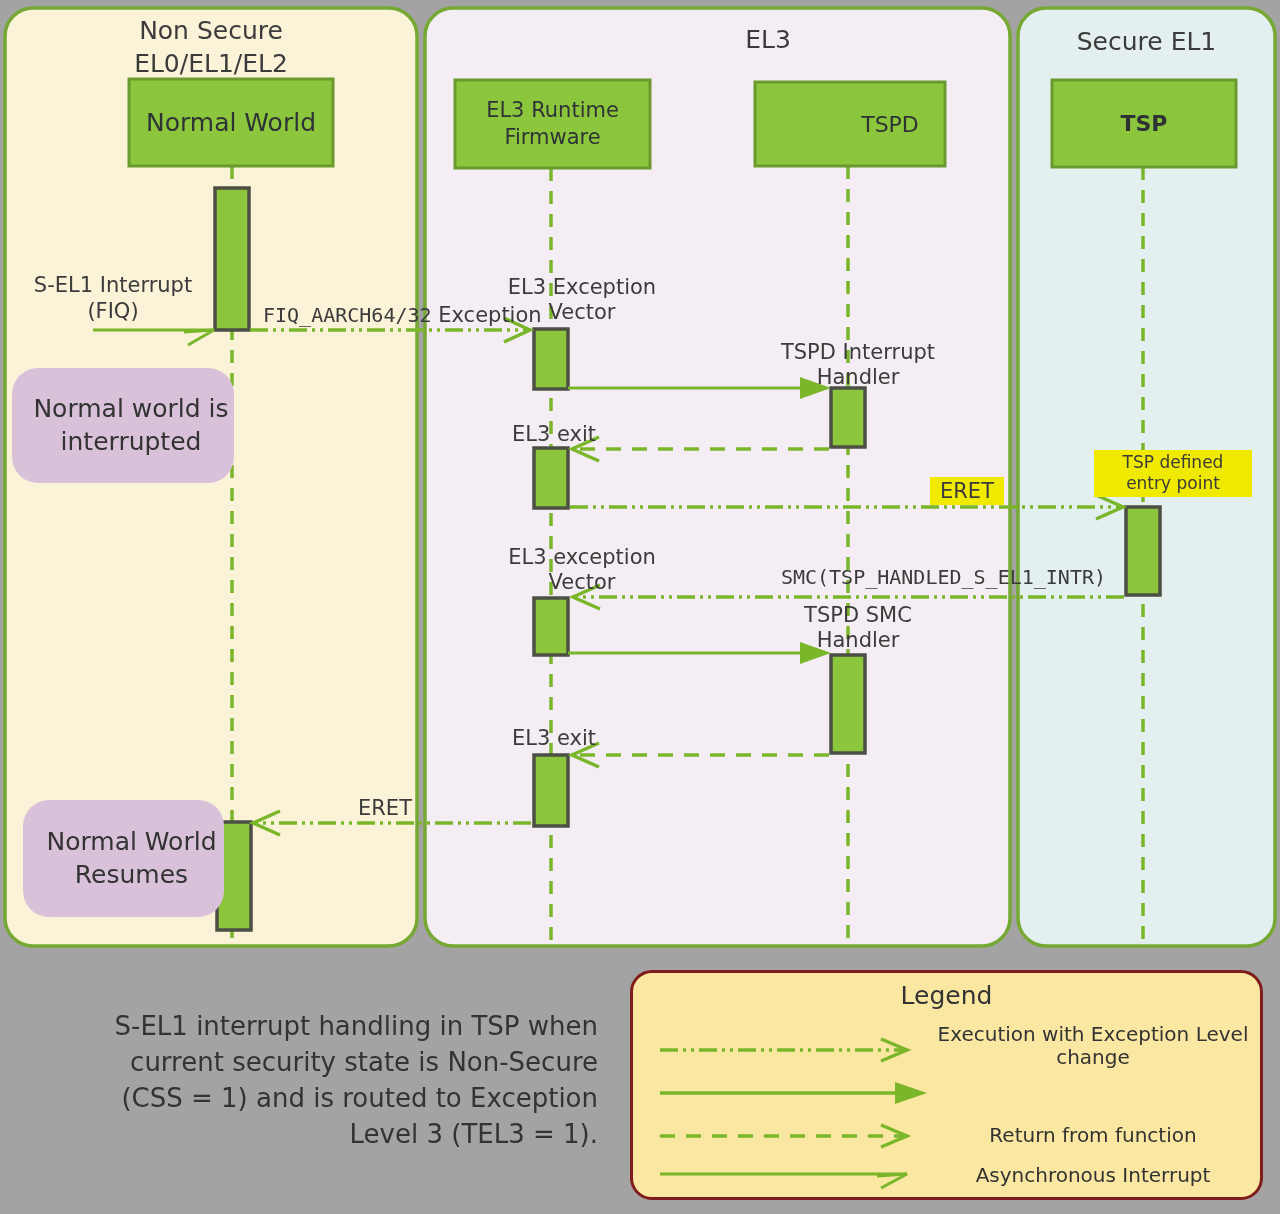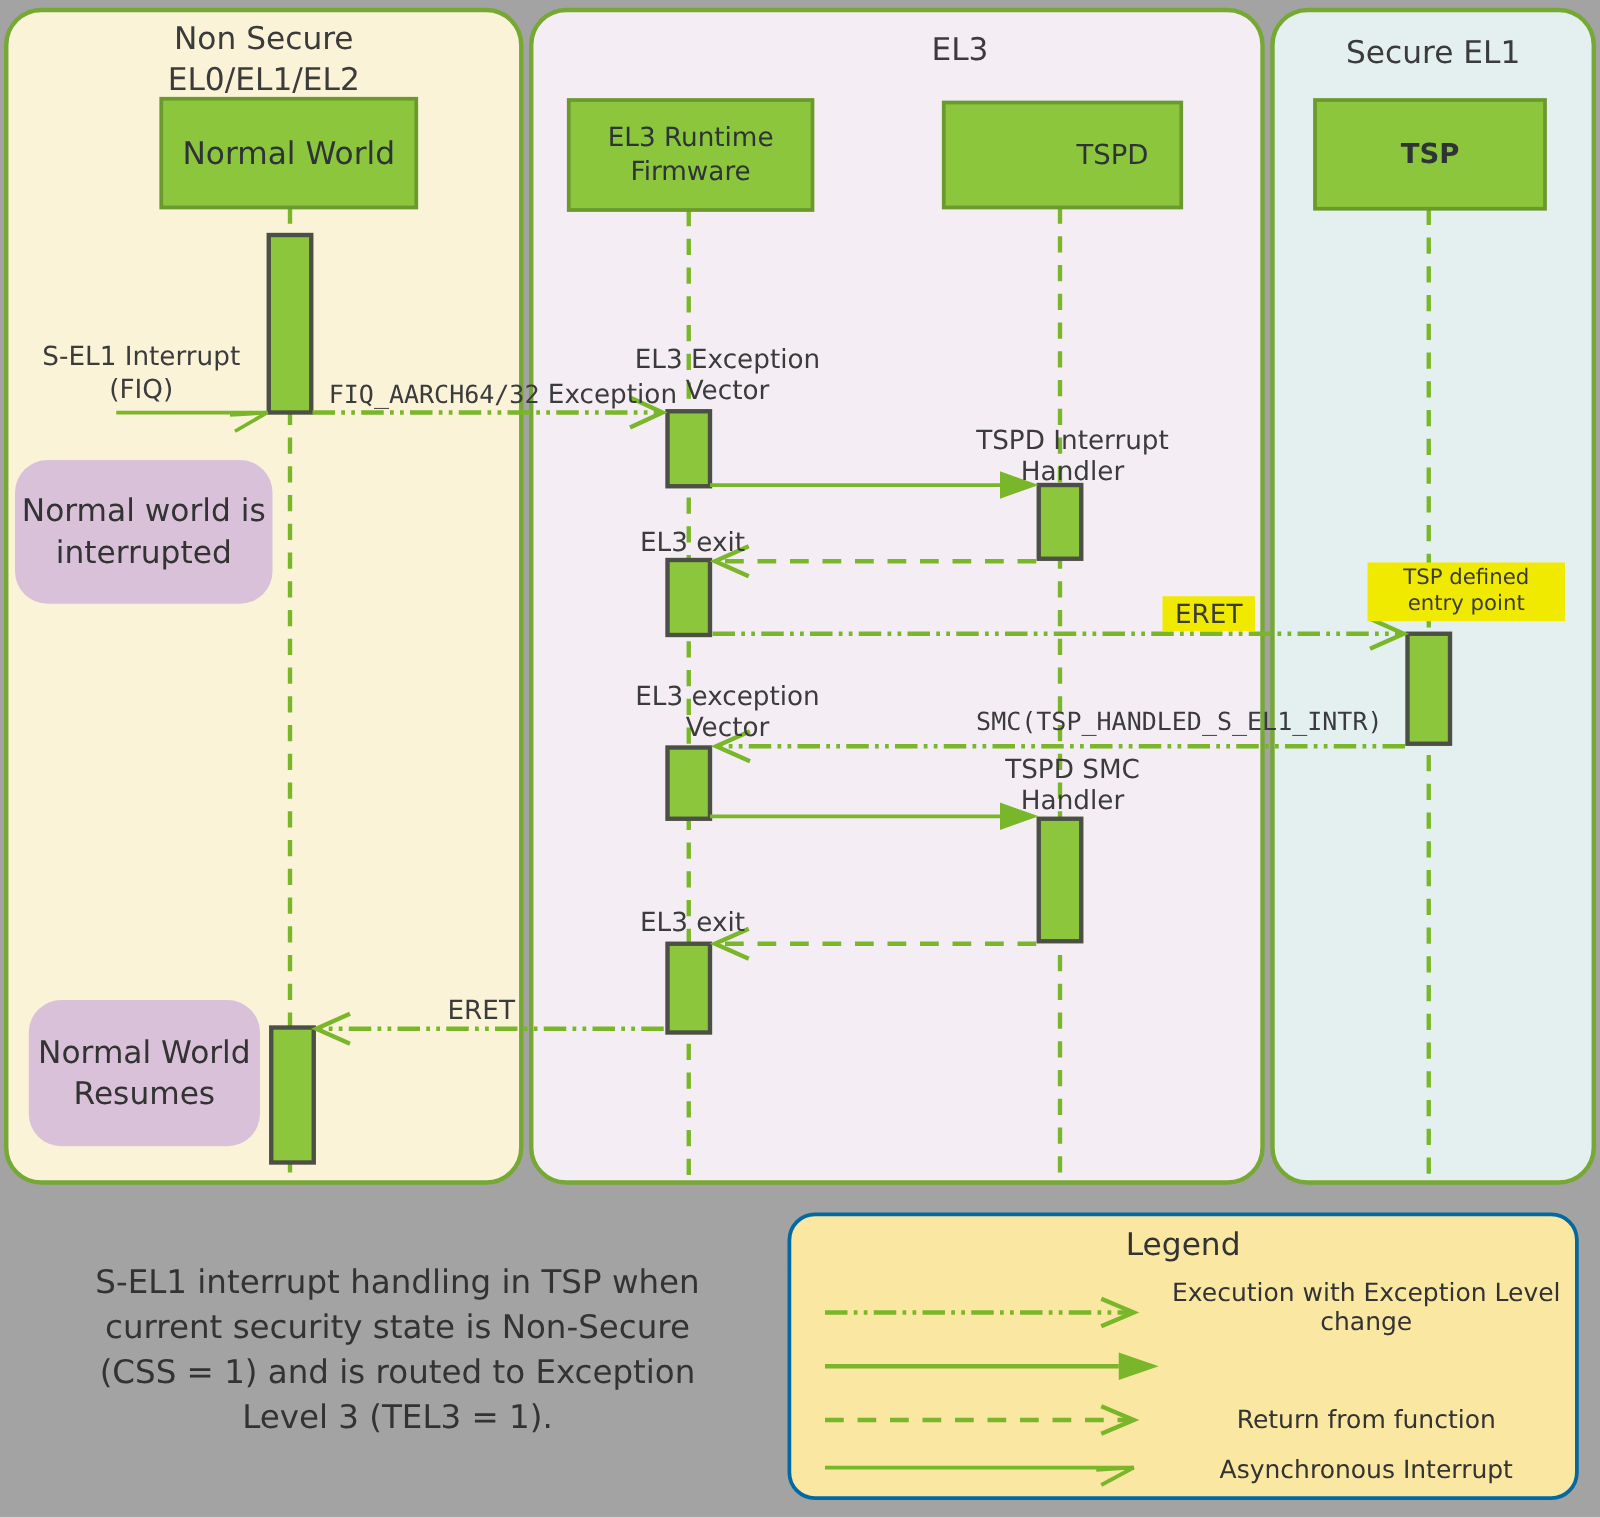--- a/index.html
+++ b/index.html
@@ -15,30 +15,30 @@
   .right{text-align:right;}
   .nowrap{white-space:nowrap;}
   .mono{font-family:"DejaVu Sans Mono","Liberation Mono",monospace;}
   .actor-label{
     position:absolute;display:flex;align-items:center;justify-content:center;
     text-align:center;color:#2e3436;font-weight:400;
   }
   .note{
     position:absolute;background:#d9c2d9;border-radius:26px;
     display:flex;align-items:center;justify-content:center;text-align:center;
-    font-size:25px;line-height:1.3;color:#333;
+    font-size:25px;line-height:1.3;color:#333;padding-left:16px;
   }
   .hl{background:#f0e900;}
   .eret1{position:absolute;padding:2px 10px;font-size:21px;}
   .tsp-entry{position:absolute;width:130px;padding:2px 14px;font-size:17px;line-height:1.25;}
-  .caption{position:absolute;left:38px;top:1008px;width:560px;text-align:center;
+  .caption{position:absolute;left:38px;top:1008px;width:560px;text-align:right;
     font-size:26px;line-height:36px;color:#333;}
   .legend{
     position:absolute;left:630px;top:970px;width:633px;height:230px;
-    background:#fae7a1;border:3px solid #0369a1;border-radius:22px;box-sizing:border-box;
+    background:#fae7a1;border:3px solid #7f1d1d;border-radius:22px;box-sizing:border-box;
   }
   .legend-title{position:absolute;left:0;top:8px;width:100%;text-align:center;
     font-size:25px;color:#333;}
   .legend-label{position:absolute;left:295px;width:330px;text-align:center;
     font-size:20px;line-height:23px;color:#333;}
   .legend-arrow{position:absolute;left:22px;width:280px;height:30px;}
 </style>
 </head>
 <body>
 

